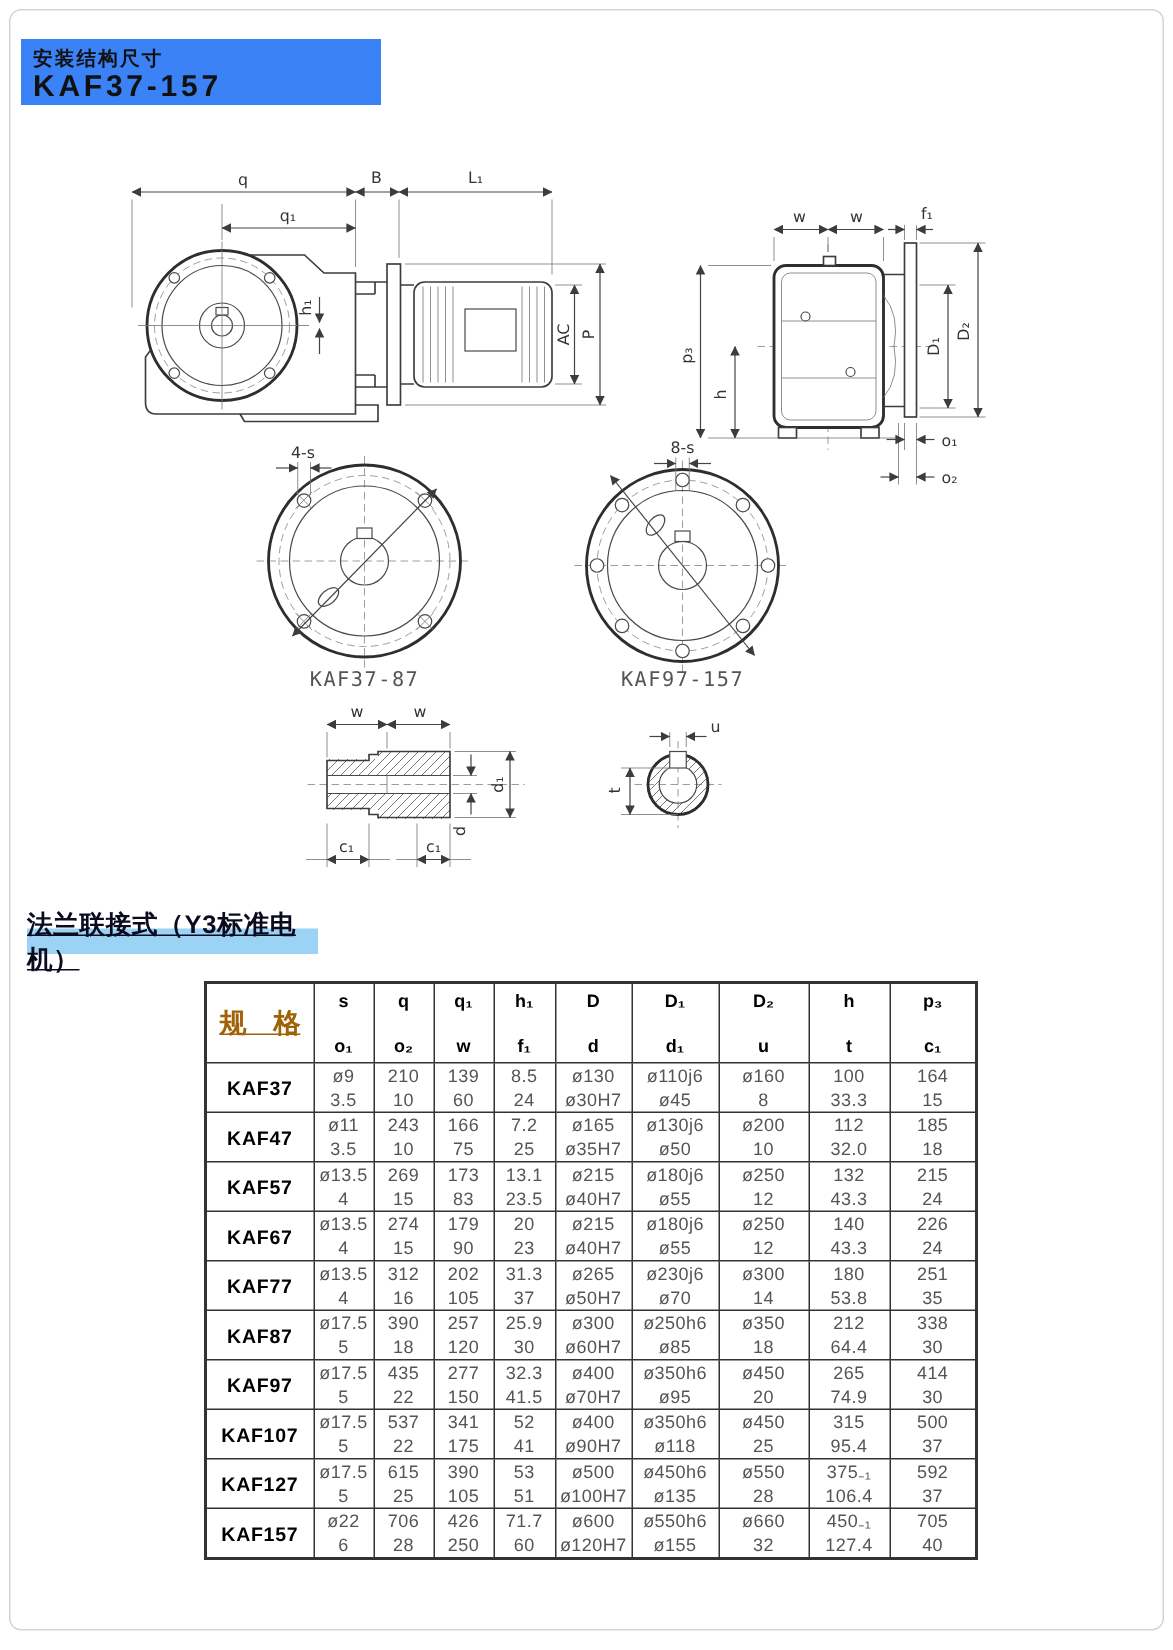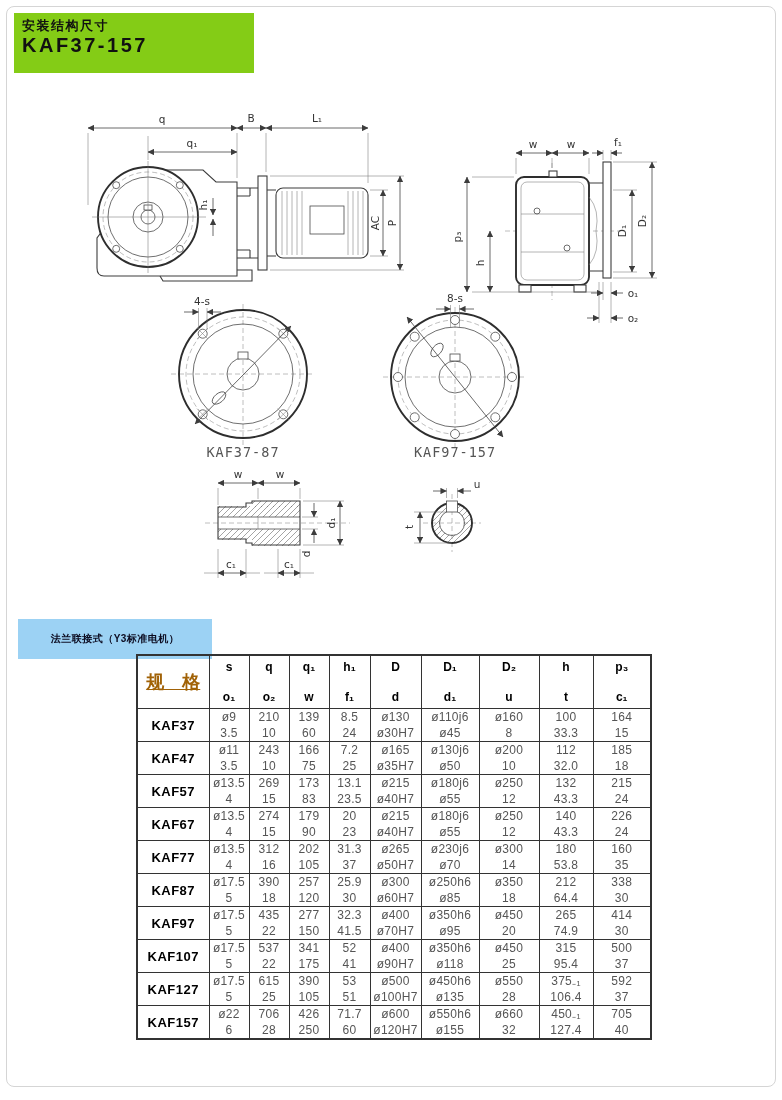--- a/index.html
+++ b/index.html
@@ -1,33 +1,33 @@
 <!DOCTYPE html>
 <html><head>
 <meta charset="utf-8">
 <style>
   html,body{margin:0;padding:0;background:#fff;}
   body{width:782px;height:1100px;position:relative;font-family:"Liberation Sans",sans-serif;overflow:hidden;}
   .page-border{position:absolute;left:6px;top:6px;width:768px;height:1079px;border:1px solid #d5d5d5;border-radius:8px;}
-  .title-box{position:absolute;left:14px;top:13px;width:240px;height:60px;background:#84cc16;box-sizing:border-box;padding:4px 0 0 8px;}
+  .title-box{position:absolute;left:14px;top:26px;width:240px;height:44px;background:#3b82f6;box-sizing:border-box;padding:4px 0 0 8px;}
   .title-line1{font-size:13px;font-weight:bold;letter-spacing:1.5px;color:#111;line-height:18px;}
   .title-line2{font-size:20px;font-weight:bold;letter-spacing:2.5px;color:#111;line-height:20px;}
   svg.drawings{position:absolute;left:0;top:0;}
   .ln{stroke:#3c3c3c;stroke-width:1.1;fill:none;}
   .bold{stroke:#2e2e2e;stroke-width:1.9;fill:none;}
   .mid{stroke:#4a4a4a;stroke-width:.8;fill:none;}
   .thin{stroke:#777;stroke-width:.55;fill:none;}
   .dash{stroke:#888;stroke-width:.55;fill:none;stroke-dasharray:5 3;}
   .dim{stroke:#444;stroke-width:.8;fill:none;}
   .wfill{fill:#fff;}
   .hatchrect{fill:url(#hatch);stroke:none;}
   text.dlab{font-family:"DejaVu Sans",sans-serif;font-size:10.5px;fill:#333;}
   text.cap{font-family:"DejaVu Sans Mono",monospace;font-size:13.5px;fill:#555;letter-spacing:1px;}
-  .section-label{position:absolute;left:18px;top:619px;width:194px;height:40px;background:#9cd2f4;
-    display:flex;align-items:center;justify-content:center;font-size:10px;font-weight:bold;color:#0b0b20;letter-spacing:.5px;}
+  .section-label{position:absolute;left:18px;top:619px;width:194px;height:17px;background:#9cd2f4;
+    display:flex;align-items:center;justify-content:center;font-size:17px;font-weight:bold;color:#0b0b20;letter-spacing:.5px;text-decoration:underline;}
   table.spec{position:absolute;left:136px;top:654px;width:514px;border-collapse:collapse;table-layout:fixed;
     font-size:12px;color:#555;border:2px solid #333;}
   table.spec th,table.spec td{border:1px solid #333;text-align:center;vertical-align:middle;padding:0;}
   th.spec-h{font-size:18px;font-weight:bold;color:#a16207;text-decoration:underline;}
   th.colhead{height:52px;vertical-align:middle;}
   th.colhead div{font-weight:bold;color:#000;font-size:12px;}
   th.colhead .ht{padding-top:3px;height:22px;}
   th.colhead .hb{padding-bottom:3px;height:22px;display:flex;align-items:flex-end;justify-content:center;}
   tr.body-row{height:28px;}
   th.model{font-weight:bold;color:#000;font-size:13px;letter-spacing:.5px;}
@@ -476,21 +476,21 @@
         </td>
         <td>
           <div class="v1">ø300</div>
           <div class="v2">14</div>
         </td>
         <td>
           <div class="v1">180</div>
           <div class="v2">53.8</div>
         </td>
         <td>
-          <div class="v1">160</div>
+          <div class="v1">251</div>
           <div class="v2">35</div>
         </td>
       </tr>
       <tr class="body-row">
         <th class="model">KAF87</th>
         <td>
           <div class="v1">ø17.5</div>
           <div class="v2">5</div>
         </td>
         <td>

